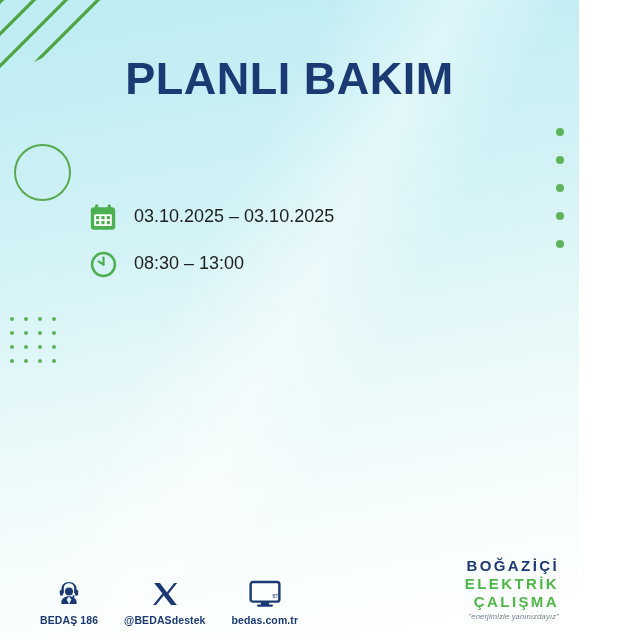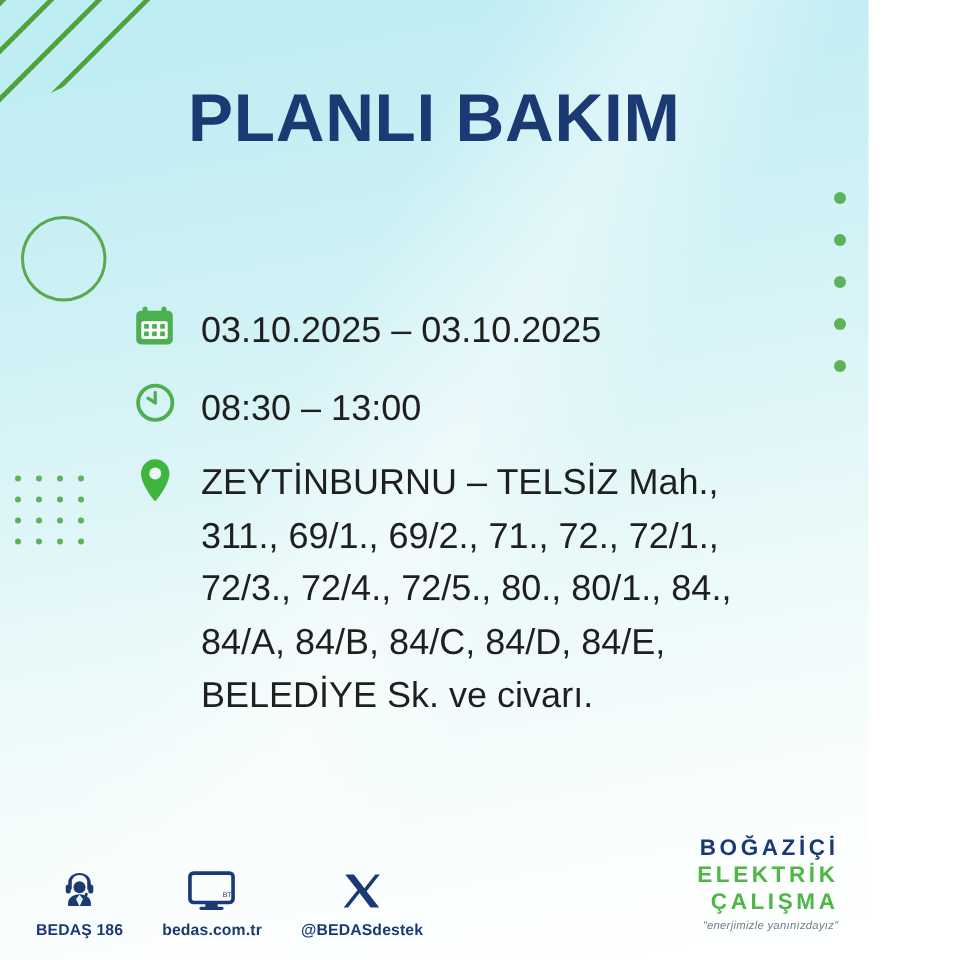--- a/index.html
+++ b/index.html
@@ -100,34 +100,34 @@
     align-items:flex-start;
     margin-bottom:13px;
   }
   .row .ico{
     flex:0 0 34px;
     width:34px; height:34px;
     display:flex; align-items:center; justify-content:center;
     margin-right:14px;
   }
   .row .txt{
-    font-size:24px;
+    font-size:18px;
     color:#1f1f1f;
     line-height:1.48;
     padding-top:3px;
   }
   .row-address .txt{ padding-top:1px; }
   .row-address{ margin-bottom:0; }
 
   
   .footer{
     position:absolute; left:0; right:0; bottom:8px; height:80px;
   }
   .contacts{
-    position:absolute; left:24px; bottom:6px;
+    position:absolute; left:40px; bottom:6px;
     display:flex; align-items:flex-end;
   }
   .contact{
     display:flex; flex-direction:column; align-items:center;
     margin-right:26px;
   }
   .contact .cico{ height:34px; display:flex; align-items:flex-end; }
   .contact .clab{
     margin-top:6px;
     font-size:10.5px;
@@ -264,29 +264,20 @@
         <svg width="29" height="29" viewBox="0 0 32 32" xmlns="http://www.w3.org/2000/svg">
           <circle cx="16" cy="16" r="12.6" fill="none" stroke="#4caf50" stroke-width="2.8"></circle>
           <line x1="16" y1="16" x2="16" y2="8.4" stroke="#4caf50" stroke-width="2.4" stroke-linecap="round"></line>
           <line x1="16" y1="16" x2="10.6" y2="12.6" stroke="#4caf50" stroke-width="2.4" stroke-linecap="round"></line>
         </svg>
       </div>
       <div class="txt">08:30 – 13:00</div>
     </div>
 
 
-    <div class="row row-address">
-      <div class="ico">
-        <svg width="27" height="31" viewBox="0 0 24 32" xmlns="http://www.w3.org/2000/svg">
-          <path d="M12 1.2C6.6 1.2 2.2 5.6 2.2 11c0 7.2 8.2 17.5 9.1 18.6.36.45.95.45 1.3 0C13.6 28.5 21.8 18.2 21.8 11c0-5.4-4.4-9.8-9.8-9.8z" fill="#3eb63e"></path>
-          <circle cx="12" cy="11" r="4.1" fill="#e9f8f9"></circle>
-        </svg>
-      </div>
-      <div class="txt">ZEYTİNBURNU – TELSİZ Mah., 311., 69/1., 69/2., 71., 72., 72/1., 72/3., 72/4., 72/5., 80., 80/1., 84., 84/A, 84/B, 84/C, 84/D, 84/E, BELEDİYE Sk. ve civarı.</div>
-    </div>
 
   </div>
 
   <div class="footer">
 
     <div class="contacts">
 
       <div class="contact">
         <div class="cico">
           <svg width="30" height="30" viewBox="0 0 32 32" xmlns="http://www.w3.org/2000/svg">
@@ -299,39 +290,39 @@
               <path d="M16 19.4c-4.5 0-8.1 2.6-8.1 6.2v2.2h16.2v-2.2c0-3.6-3.6-6.2-8.1-6.2z"></path>
             </g>
             <path d="M16 19.8l-2.5 3 2.5 5.2 2.5-5.2z" fill="#eaf7fa"></path>
           </svg>
         </div>
         <div class="clab">BEDAŞ 186</div>
       </div>
 
       <div class="contact">
         <div class="cico">
+          <svg width="28" height="28" viewBox="0 0 32 32" xmlns="http://www.w3.org/2000/svg">
+            <path d="M3.6 3.4h6.6l8.0 10.5 8.3-10.5h3.4L19.9 16.1 29.5 28.6h-6.6l-8.4-11.0-8.7 11.0H2.4l10.6-13.3z" fill="#1b3a73"></path>
+          </svg>
+        </div>
+        <div class="clab">@BEDASdestek</div>
+      </div>
+
+      <div class="contact">
+        <div class="cico">
           <svg width="32" height="28" viewBox="0 0 34 30" xmlns="http://www.w3.org/2000/svg">
             <rect x="1.6" y="2.2" width="30.8" height="21" rx="2.6" fill="none" stroke="#1b3a73" stroke-width="2.6"></rect>
             <rect x="12.6" y="23.6" width="8.8" height="3.8" fill="#1b3a73"></rect>
             <rect x="8.4" y="26.2" width="17.2" height="2.4" rx="1.2" fill="#1b3a73"></rect>
             <text x="25" y="19" font-family="'Liberation Sans', sans-serif" font-size="5" fill="#1b3a73">BT</text>
           </svg>
         </div>
         <div class="clab">bedas.com.tr</div>
       </div>
 
-      <div class="contact">
-        <div class="cico">
-          <svg width="28" height="28" viewBox="0 0 32 32" xmlns="http://www.w3.org/2000/svg">
-            <path d="M3.6 3.4h6.6l8.0 10.5 8.3-10.5h3.4L19.9 16.1 29.5 28.6h-6.6l-8.4-11.0-8.7 11.0H2.4l10.6-13.3z" fill="#1b3a73"></path>
-          </svg>
-        </div>
-        <div class="clab">@BEDASdestek</div>
-      </div>
-
     </div>
 
     <div class="brand">
       <div class="brand-l1">BOĞAZİÇİ</div>
       <div class="brand-l2">ELEKTRİK</div>
       <div class="brand-l3">ÇALIŞMA</div>
       <div class="brand-tag">"enerjimizle yanınızdayız"</div>
     </div>
 
   </div>

